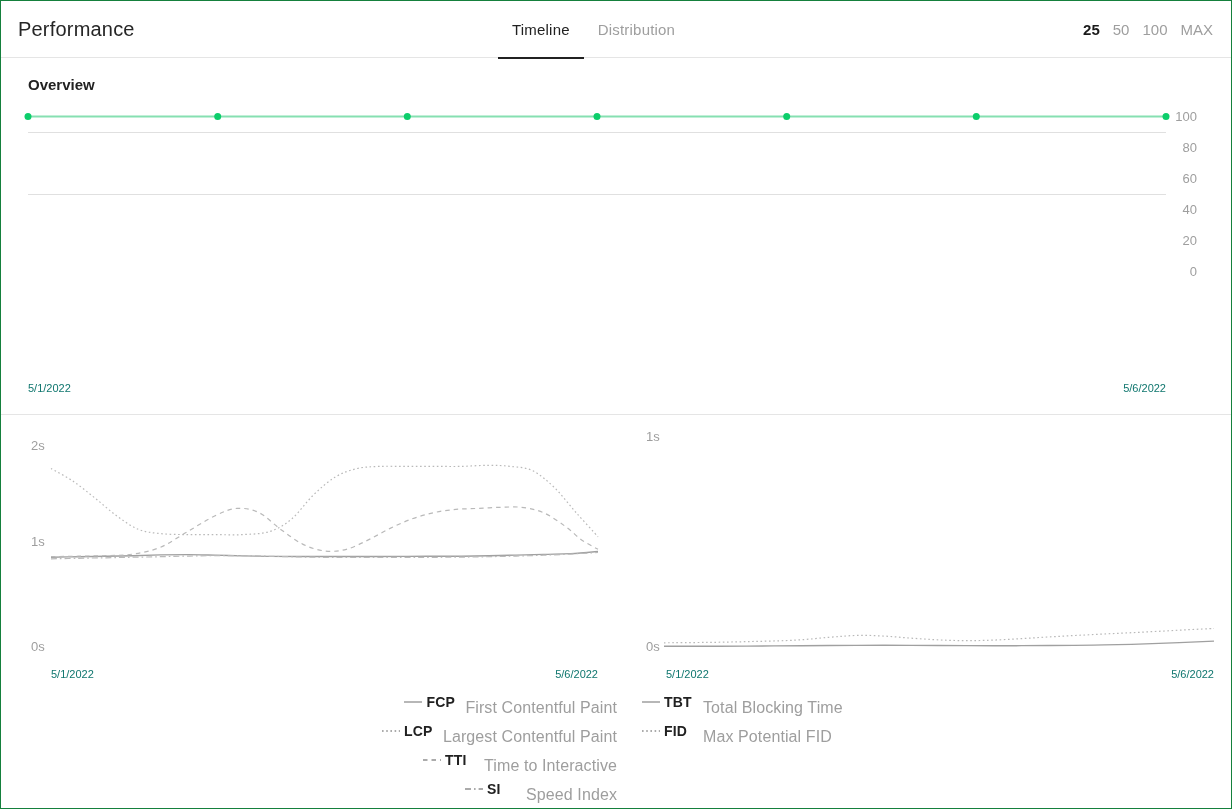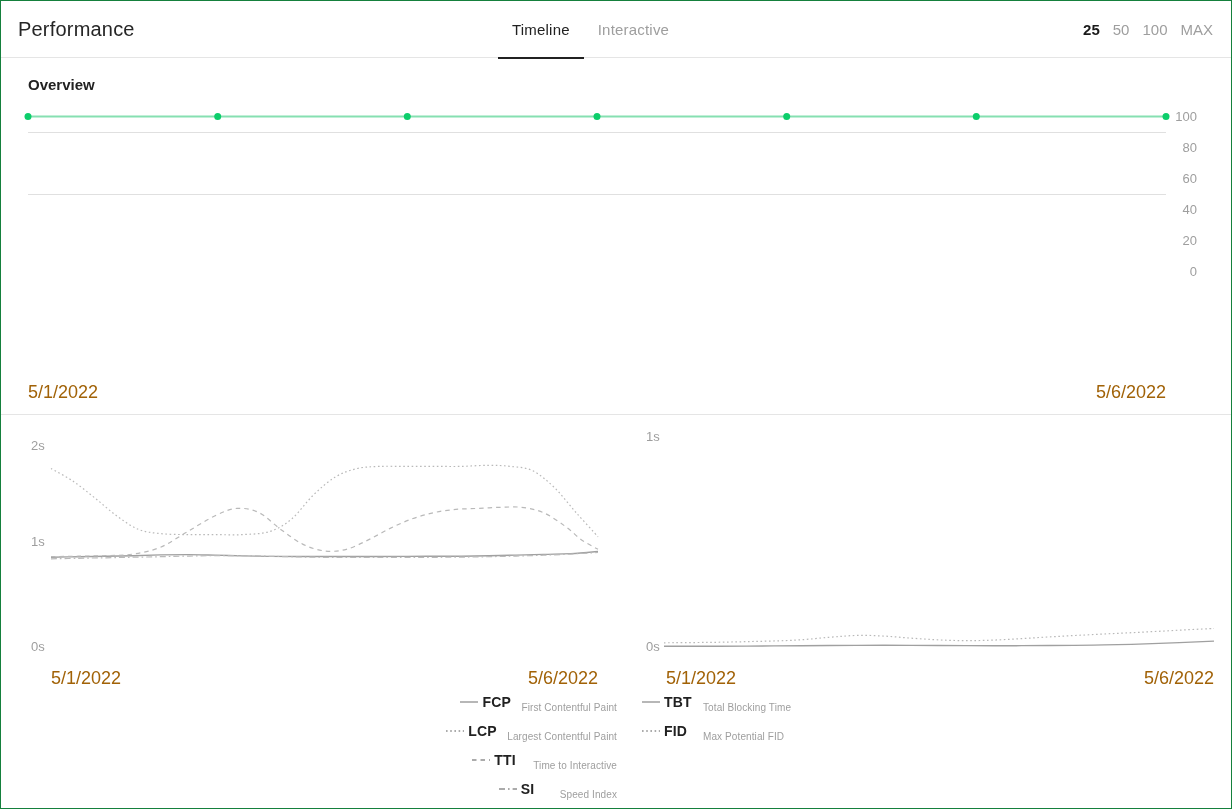--- a/index.html
+++ b/index.html
@@ -38,21 +38,21 @@
   .overview { position: absolute; top: 57px; left: 0; width: 1232px; height: 356px; }
   .overview-heading {
     position: absolute; left: 27px; top: 18px;
     font-size: 15px; font-weight: 700; color: #212121;
   }
   .overview svg { position: absolute; left: 0; top: 0; }
   .ov-ylabel {
     position: absolute; right: 36px; width: 44px; text-align: right;
     font-size: 13px; color: #9e9e9e;
   }
-  .xlabel { position: absolute; font-size: 18px; color: #a16207; white-space: nowrap; }
+  .xlabel { position: absolute; font-size: 11px; color: #0f766e; white-space: nowrap; }
   .ov-x-left  { left: 27px; top: 324px; }
   .ov-x-right { right: 67px; top: 324px; text-align: right; }
   
   .lower {
     position: absolute; top: 413px; left: 0; width: 1232px; height: 396px;
     border-top: 1px solid #e5e5e5;
   }
   .card { position: absolute; top: 0; height: 396px; width: 616px; }
   .card-left { left: 0; }
   .card-right { left: 616px; }
@@ -67,32 +67,32 @@
   
   .legend { position: absolute; left: 0; right: 0; top: 272px; }
   .legend-row { display: flex; align-items: center; height: 29px; }
   .card-left  .legend-row { padding-left: 37px; justify-content: flex-end; }
   .card-right .legend-row { padding-left: 25px; }
   .legend-swatch { width: 18px; height: 10px; flex: none; }
   .legend-abbrev {
     margin-left: 4px; min-width: 39px; font-size: 14px; font-weight: 700; color: #212121;
     letter-spacing: .2px;
   }
-  .legend-desc { font-size: 10px; color: #9e9e9e; letter-spacing: .1px; margin-top: 12px; }
+  .legend-desc { font-size: 16px; color: #9e9e9e; letter-spacing: .1px; margin-top: 12px; }
 </style>
 </head>
 <body>
 
 <div class="page">
 
   <header class="header">
     <div class="page-title">Performance</div>
     <nav class="tabs">
       <div class="tab active">Timeline</div>
-      <div class="tab">Interactive</div>
+      <div class="tab">Distribution</div>
     </nav>
     <div class="ranges">
       <span class="range active">25</span>
       <span class="range">50</span>
       <span class="range">100</span>
       <span class="range">MAX</span>
     </div>
   </header>
 
   <section class="overview">

